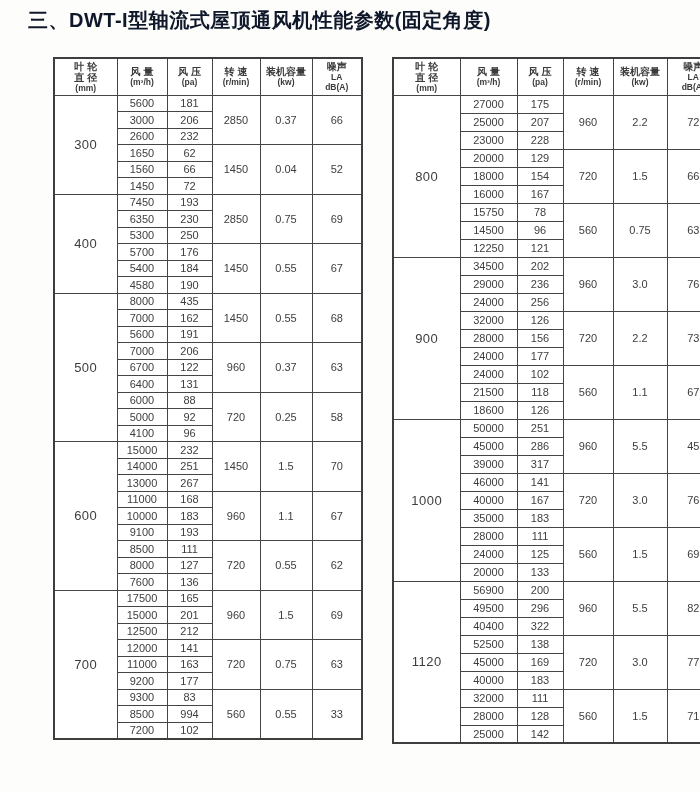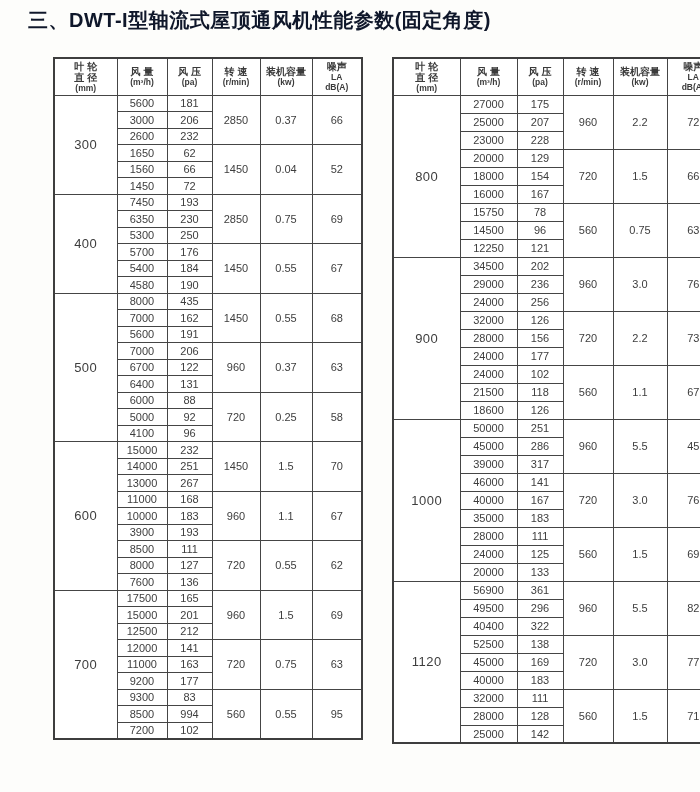--- a/index.html
+++ b/index.html
@@ -231,21 +231,21 @@
           <td>168</td>
           <td rowspan="3">960</td>
           <td rowspan="3">1.1</td>
           <td rowspan="3">67</td>
         </tr>
         <tr>
           <td>10000</td>
           <td>183</td>
         </tr>
         <tr>
-          <td>3900</td>
+          <td>9100</td>
           <td>193</td>
         </tr>
         <tr>
           <td>8500</td>
           <td>111</td>
           <td rowspan="3">720</td>
           <td rowspan="3">0.55</td>
           <td rowspan="3">62</td>
         </tr>
         <tr>
@@ -285,21 +285,21 @@
         </tr>
         <tr>
           <td>9200</td>
           <td>177</td>
         </tr>
         <tr>
           <td>9300</td>
           <td>83</td>
           <td rowspan="3">560</td>
           <td rowspan="3">0.55</td>
-          <td rowspan="3">95</td>
+          <td rowspan="3">33</td>
         </tr>
         <tr>
           <td>8500</td>
           <td>994</td>
         </tr>
         <tr>
           <td>7200</td>
           <td>102</td>
         </tr>
       </tbody>
@@ -478,21 +478,21 @@
           <td>24000</td>
           <td>125</td>
         </tr>
         <tr>
           <td>20000</td>
           <td>133</td>
         </tr>
         <tr>
           <td class="diam" rowspan="9">1120</td>
           <td>56900</td>
-          <td>361</td>
+          <td>200</td>
           <td rowspan="3">960</td>
           <td rowspan="3">5.5</td>
           <td rowspan="3">82</td>
         </tr>
         <tr>
           <td>49500</td>
           <td>296</td>
         </tr>
         <tr>
           <td>40400</td>

